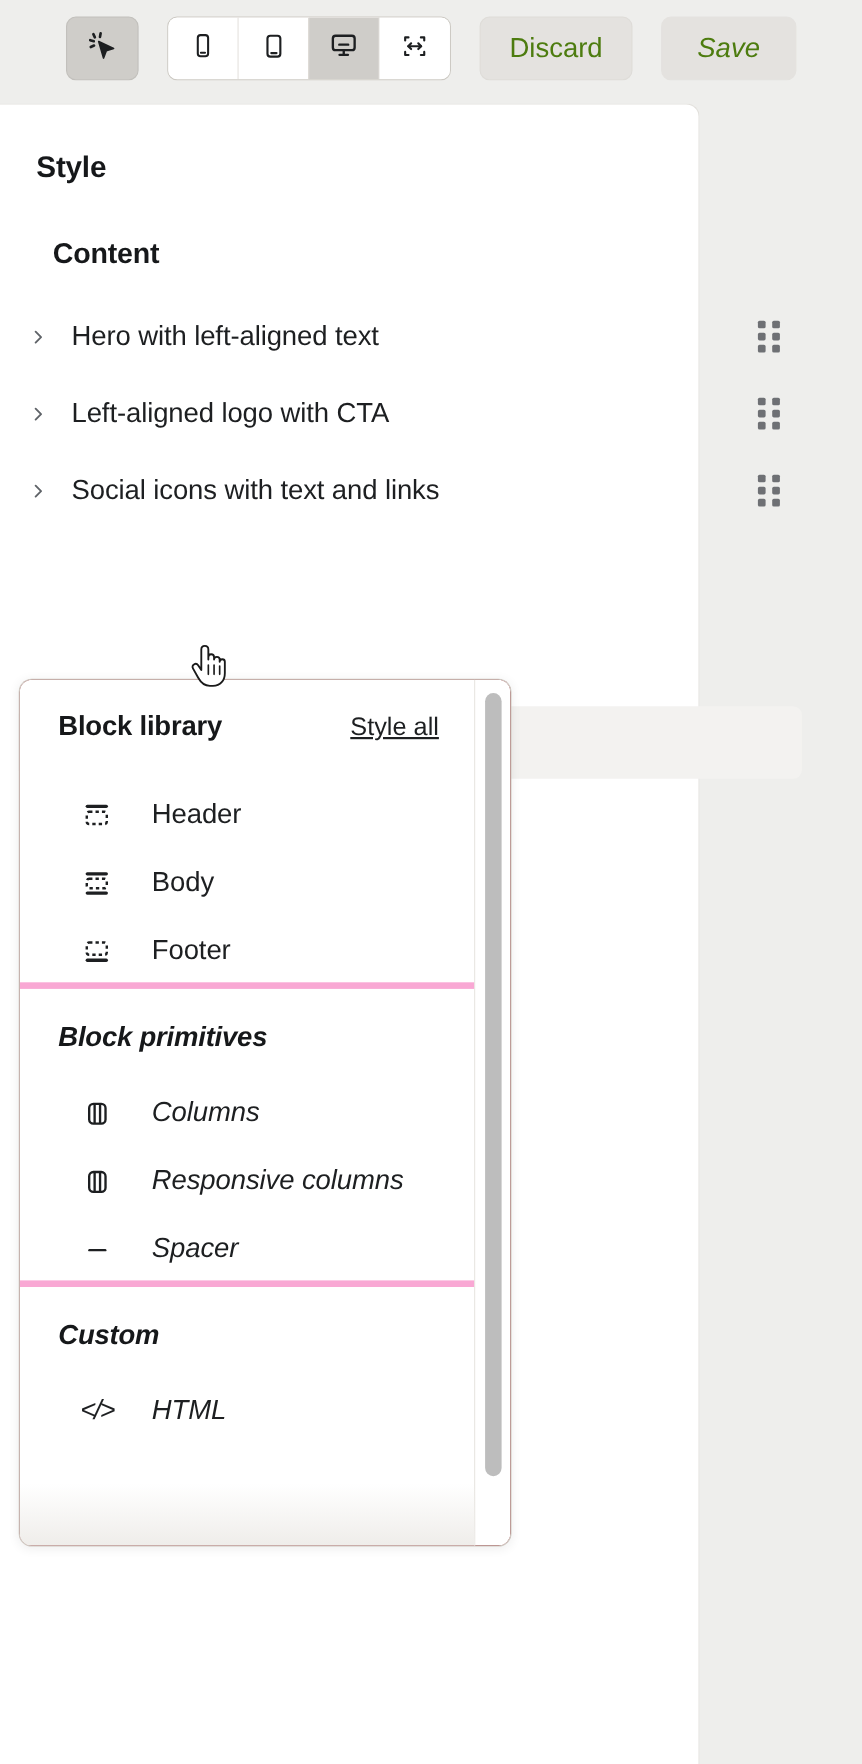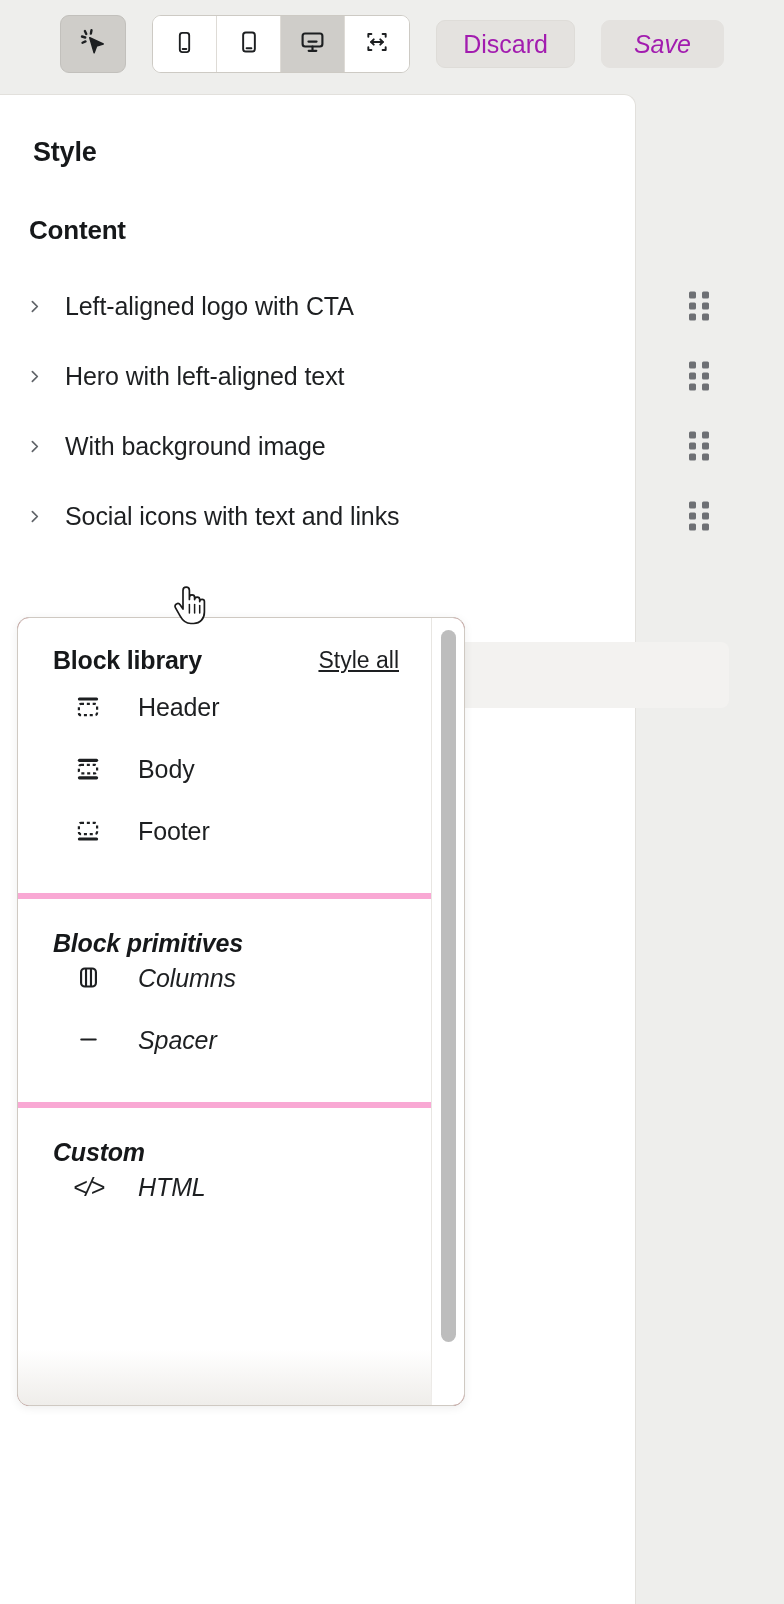--- a/index.html
+++ b/index.html
@@ -53,26 +53,26 @@
     width: 64px; height: 100%;
     display: flex; align-items: center; justify-content: center;
     background: #ffffff;
     border-right: 1px solid #dedbd6;
     cursor: pointer;
   }
   .device-btn:last-child { border-right: none; }
   .device-btn.active { background: #cfcdc9; }
 
   .tb-btn {
-    height: 48px;
+    height: 58px;
     border-radius: 9px;
     background: #e4e2df;
     border: 1px solid #dedcd8;
     display: flex; align-items: center; justify-content: center;
-    color: #a21caf;
+    color: #4d7c0f;
     font-size: 25px;
     cursor: pointer;
     padding: 0 26px;
   }
   .tb-btn.save { background: #e4e2df; border-color: #e4e2df; padding: 0 32px; font-style: italic; }
 
   
   .panel {
     position: absolute;
     left: 0; top: 94px;
@@ -88,21 +88,21 @@
   .panel-title {
     position: absolute;
     left: 33px; top: 42px;
     font-size: 27px;
     font-weight: bold;
     color: #16181a;
     letter-spacing: -0.2px;
   }
   .section-title {
     position: absolute;
-    left: 29px; top: 120px;
+    left: 48px; top: 120px;
     font-size: 26px;
     font-weight: bold;
     color: #16181a;
     letter-spacing: -0.2px;
   }
 
   
   .block-list {
     position: absolute;
     left: 17px; top: 176px;
@@ -209,21 +209,21 @@
   .pgroup-title {
     font-size: 25px;
     font-weight: bold;
     color: #16181a;
     letter-spacing: -0.2px;
     padding: 30px 0 6px 35px;
   }
   .pitem {
     height: 62px;
     display: flex;
-    align-items: flex-start;
+    align-items: flex-end;
     padding-left: 52px;
     cursor: pointer;
   }
   .pitem-icon {
     width: 36px;
     display: flex; align-items: center; justify-content: center;
     flex: none;
   }
   .pitem-label {
     margin-left: 32px;
@@ -345,64 +345,48 @@
     <div class="section-title">Content</div>
 
     <div class="block-list">
 
       <div class="block-row">
         <span class="chev">
           <svg width="17" height="17" viewBox="0 0 24 24" fill="none" stroke="#5f6368" stroke-width="2.4" stroke-linecap="round" stroke-linejoin="round">
             <path d="M9 5 L16 12 L9 19"></path>
           </svg>
         </span>
-        <span class="block-label">Left-aligned logo with CTA</span>
+        <span class="block-label">Hero with left-aligned text</span>
         <span class="drag-handle">
           <i></i>
             <i></i>
             <i></i>
             <i></i>
             <i></i>
             <i></i>
         </span>
       </div>
 
       <div class="block-row">
         <span class="chev">
           <svg width="17" height="17" viewBox="0 0 24 24" fill="none" stroke="#5f6368" stroke-width="2.4" stroke-linecap="round" stroke-linejoin="round">
             <path d="M9 5 L16 12 L9 19"></path>
           </svg>
         </span>
-        <span class="block-label">Hero with left-aligned text</span>
+        <span class="block-label">Left-aligned logo with CTA</span>
         <span class="drag-handle">
           <i></i>
             <i></i>
             <i></i>
             <i></i>
             <i></i>
             <i></i>
         </span>
       </div>
 
-      <div class="block-row">
-        <span class="chev">
-          <svg width="17" height="17" viewBox="0 0 24 24" fill="none" stroke="#5f6368" stroke-width="2.4" stroke-linecap="round" stroke-linejoin="round">
-            <path d="M9 5 L16 12 L9 19"></path>
-          </svg>
-        </span>
-        <span class="block-label">With background image</span>
-        <span class="drag-handle">
-          <i></i>
-            <i></i>
-            <i></i>
-            <i></i>
-            <i></i>
-            <i></i>
-        </span>
-      </div>
 
       <div class="block-row">
         <span class="chev">
           <svg width="17" height="17" viewBox="0 0 24 24" fill="none" stroke="#5f6368" stroke-width="2.4" stroke-linecap="round" stroke-linejoin="round">
             <path d="M9 5 L16 12 L9 19"></path>
           </svg>
         </span>
         <span class="block-label">Social icons with text and links</span>
         <span class="drag-handle">
           <i></i>
@@ -484,20 +468,30 @@
           <span class="pitem-icon">
             <svg width="27" height="27" viewBox="0 0 24 24" fill="none" stroke="#1d1f21" stroke-width="1.9">
               <rect x="5.4" y="4" width="13.2" height="16" rx="3.4"></rect>
               <line x1="9.8" y1="4" x2="9.8" y2="20"></line>
               <line x1="14.2" y1="4" x2="14.2" y2="20"></line>
             </svg>
           </span>
           <span class="pitem-label">Columns</span>
         </div>
 
+        <div class="pitem">
+          <span class="pitem-icon">
+            <svg width="27" height="27" viewBox="0 0 24 24" fill="none" stroke="#1d1f21" stroke-width="1.9">
+              <rect x="5.4" y="4" width="13.2" height="16" rx="3.4"></rect>
+              <line x1="9.8" y1="4" x2="9.8" y2="20"></line>
+              <line x1="14.2" y1="4" x2="14.2" y2="20"></line>
+            </svg>
+          </span>
+          <span class="pitem-label">Responsive columns</span>
+        </div>
 
         <div class="pitem">
           <span class="pitem-icon">
             <svg width="27" height="27" viewBox="0 0 24 24" fill="none" stroke="#1d1f21" stroke-width="1.9" stroke-linecap="round">
               <line x1="5.6" y1="12" x2="18.4" y2="12"></line>
             </svg>
           </span>
           <span class="pitem-label">Spacer</span>
         </div>
       </div>

